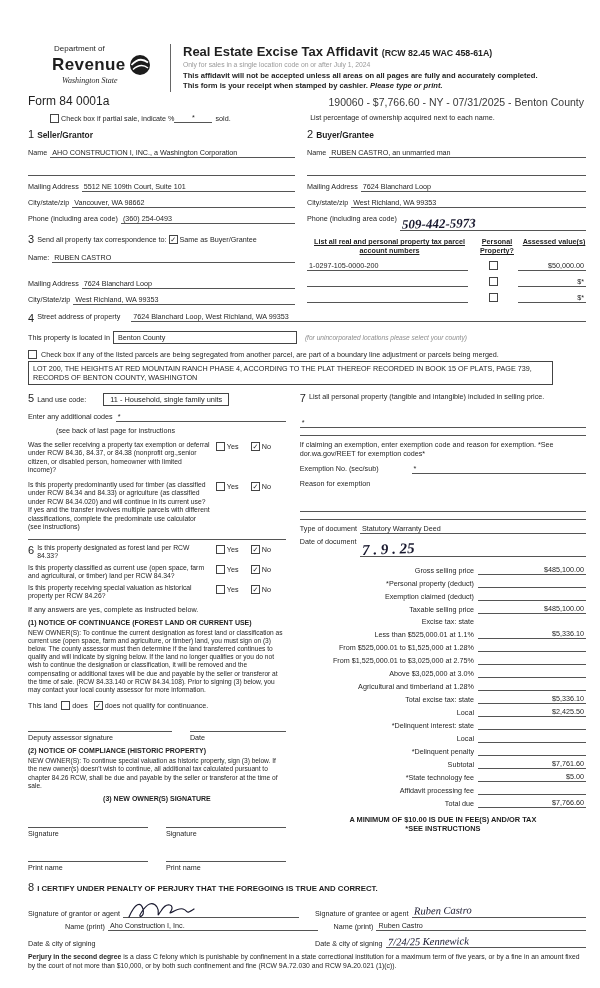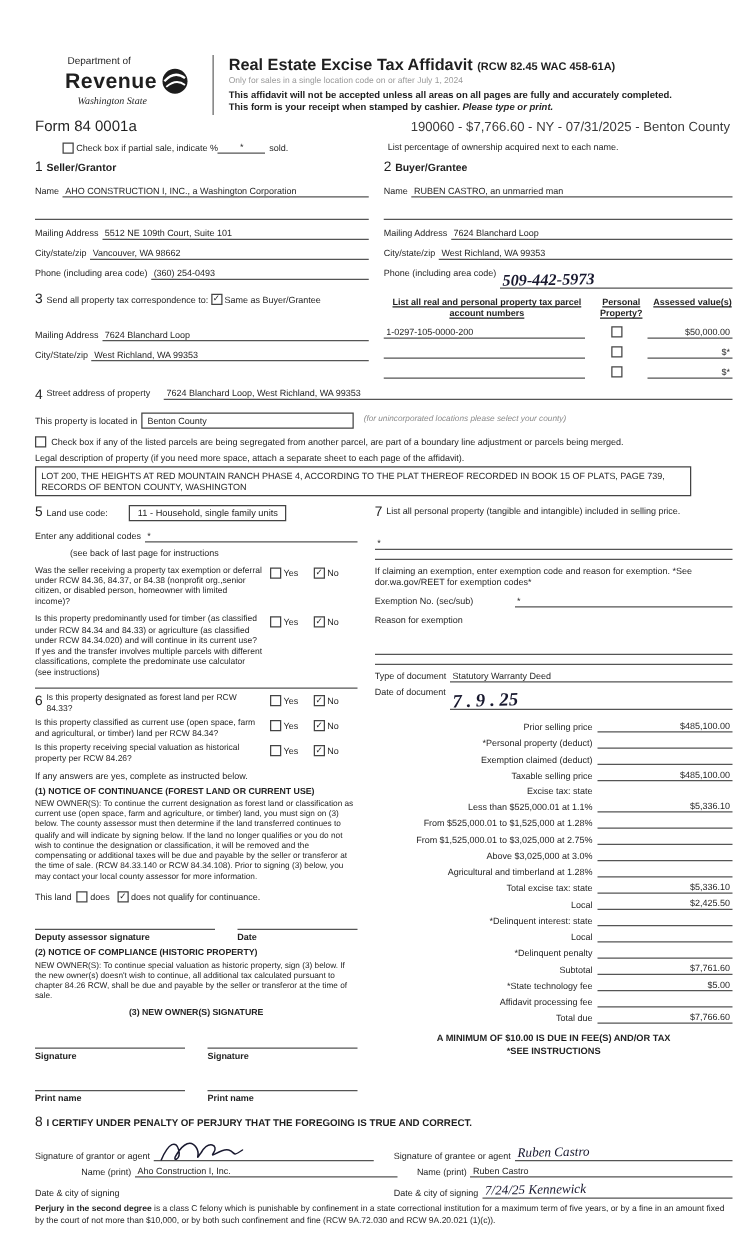--- a/index.html
+++ b/index.html
@@ -45,36 +45,36 @@
   
   .phead{display:flex;font-weight:bold;margin-top:6px;text-align:center;text-decoration:underline;}
   .ph1{flex:1;} .ph2{width:50px;flex:none;} .ph3{width:64px;flex:none;}
   .prow{display:flex;align-items:flex-end;margin-top:6px;}
   .pnum{flex:1;border-bottom:1px solid #555;min-height:9px;padding:0 2px;}
   .pcb{width:50px;text-align:center;flex:none;}
   .pval{width:64px;border-bottom:1px solid #555;text-align:right;min-height:9px;padding:0 2px;flex:none;}
   
   .s4{margin-top:7px;}
   .box{border:1px solid #444;padding:1px 4px;display:inline-block;}
-  .benton{width:170px;box-sizing:border-box;}
+  .benton{width:184px;box-sizing:border-box;}
   .graynote{color:#8d8d8d;font-style:italic;font-size:6.6px;padding-left:8px;align-self:center;}
   .legal-box{border:1px solid #444;padding:2px 4px;margin-top:2px;width:94%;box-sizing:border-box;}
   
   .cols2{display:flex;margin-top:7px;}
   .colBL{width:48%;padding-right:10px;box-sizing:border-box;}
   .colBR{width:52%;box-sizing:border-box;padding-left:4px;}
   .lu-box{border:1px solid #444;padding:1px 6px;font-size:7.4px;}
   .q{display:flex;margin-top:6px;}
   .qt{flex:1;padding-right:5px;font-size:6.8px;}
   .yn{width:35px;display:flex;gap:2px;flex:none;align-items:flex-start;padding-top:1px;}
   .hr{border-top:1px solid #555;margin:7px 0 4px 0;}
   .ntitle{font-weight:bold;font-size:7px;margin-top:5px;}
   .nbody{font-size:6.6px;margin-top:1px;}
   .center{text-align:center;}
-  .sig2{display:flex;gap:18px;margin-top:14px;font-weight:bold;}
+  .sig2{display:flex;gap:18px;margin-top:14px;}
   .sigcell{flex:1;}
   .sigline{border-bottom:1px solid #555;height:9px;}
   .siglbl{margin-top:1px;}
   
   .exrow{display:flex;align-items:flex-end;margin-top:3px;}
   .exlbl{flex:1;text-align:right;padding-right:4px;white-space:nowrap;}
   .exval{width:104px;border-bottom:1px solid #555;text-align:right;min-height:9px;padding:0 2px;flex:none;}
   .exval.nb{border-bottom:none;}
   .minnote{font-weight:bold;text-align:center;font-size:7.4px;margin-top:7px;}
   
@@ -159,20 +159,24 @@
           <span class="lbl">Phone (including area code)</span>
         <span class="ul">(360) 254-0493</span>
         </div>
 
       <div class="fline" style="margin-top:9px;align-items:center;">
         <span class="num">3</span>
         <span>Send all property tax correspondence to:</span>&nbsp;
         <span class="cb">✓</span>&nbsp;
         <span>Same as Buyer/Grantee</span>
       </div>
+      <div class="fline">
+          <span class="lbl">Name:</span>
+        <span class="ul">RUBEN CASTRO</span>
+        </div>
       <div class="fline" style="margin-top:16px;">
           <span class="lbl">Mailing Address</span>
         <span class="ul">7624 Blanchard Loop</span>
         </div>
       <div class="fline">
           <span class="lbl">City/State/zip</span>
         <span class="ul">West Richland, WA  99353</span>
         </div>
     </div>
 
@@ -232,21 +236,20 @@
     </div>
     <div class="fline" style="align-items:center;">
       <span class="lbl">This property is located in</span>
       <span class="box benton">Benton County</span>
       <span class="graynote">(for unincorporated locations please select your county)</span>
     </div>
     <div class="fline" style="align-items:center;">
       <span class="cb"></span>&nbsp;&nbsp;
       <span>Check box if any of the listed parcels are being segregated from another parcel, are part of a boundary line adjustment or parcels being merged.</span>
     </div>
-    <div style="margin-top:4px;">Legal description of property (if you need more space, attach a separate sheet to each page of the affidavit).</div>
     <div class="legal-box">LOT 200, THE HEIGHTS AT RED MOUNTAIN RANCH PHASE 4, ACCORDING TO THE PLAT THEREOF RECORDED IN BOOK 15 OF PLATS, PAGE 739, RECORDS OF BENTON COUNTY, WASHINGTON</div>
   </div>
 
   <div class="cols2">
     <div class="colBL">
       <div class="fline" style="margin-top:0;align-items:center;">
         <span class="num">5</span>
         <span class="lbl">Land use code:</span>
         <span class="box lu-box" style="margin-left:14px;">11 - Household, single family units</span>
       </div>
@@ -389,21 +392,21 @@
         <span class="lbl">Type of document</span>
         <span class="ul">Statutory Warranty Deed</span>
       </div>
       <div class="fline" style="margin-top:3px;">
         <span class="lbl">Date of document</span>
         <span class="ul"><span class="hw hw-xl">7 . 9 . 25</span></span>
       </div>
 
       <div style="margin-top:8px;">
         <div class="exrow">
-            <span class="exlbl">Prior selling price</span>
+            <span class="exlbl">Gross selling price</span>
             <span class="exval">$485,100.00</span>
           </div>
         <div class="exrow">
             <span class="exlbl">*Personal property (deduct)</span>
             <span class="exval"></span>
           </div>
         <div class="exrow">
             <span class="exlbl">Exemption claimed (deduct)</span>
             <span class="exval"></span>
           </div>

